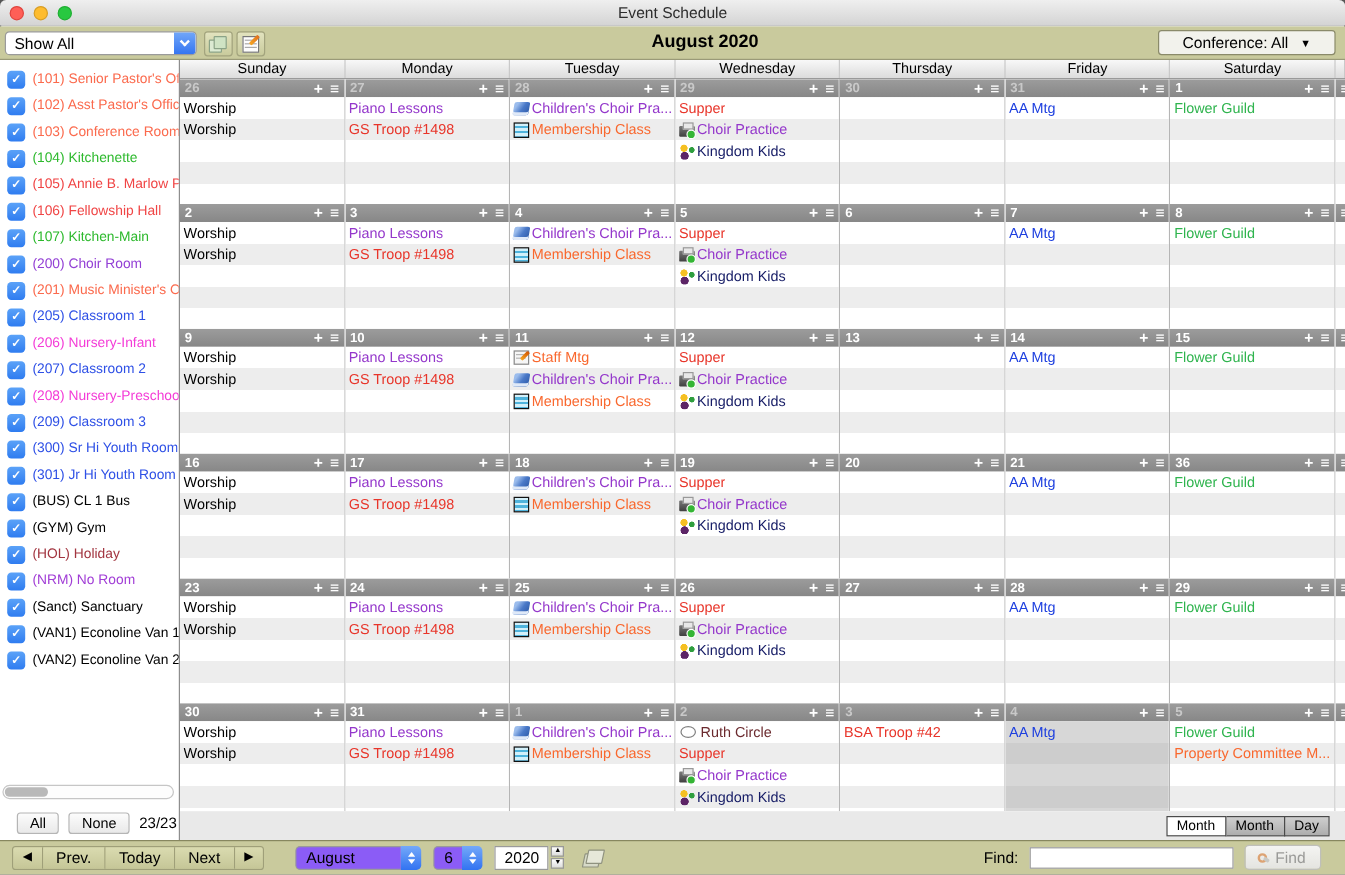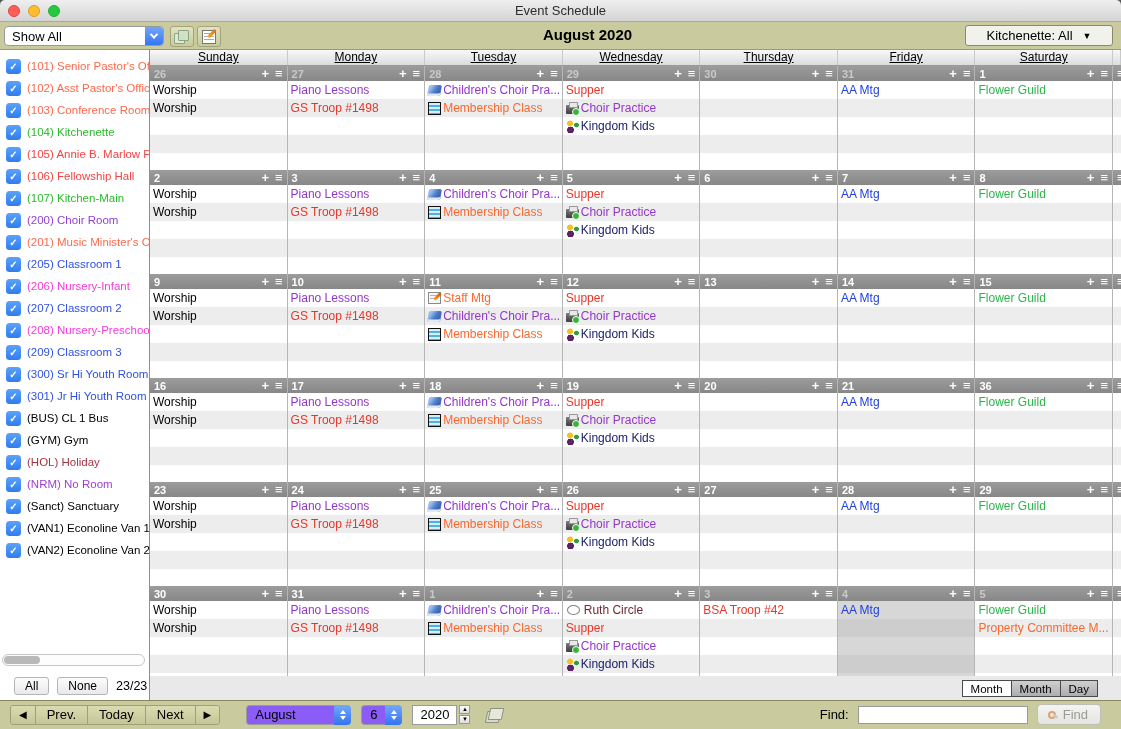--- a/index.html
+++ b/index.html
@@ -64,21 +64,21 @@
   .hthumb { width:36px; height:8px; margin:1px; border-radius:4px; background:#b9b9b9; }
   .side-controls { position:absolute; left:0; right:0; bottom:4px; height:20px; display:flex;
     align-items:center; padding:0 10px 0 14px; gap:8px; }
   .sbtn { padding:1px 10px; font-size:12px; background:linear-gradient(#fcfcfc,#e9e9e9);
     border:1px solid #b5b5b5; border-radius:3px; color:#000; }
   .count { margin-left:auto; font-size:12.5px; color:#000; }
 
   
   .calendar { position:absolute; left:150px; right:0; top:50px; bottom:53px; background:#fff; }
   .dayheader { height:16px; display:flex; background:linear-gradient(#f8f8f8,#dcdcdc);
-    border-bottom:1px solid #9a9a9a;text-decoration:underline; }
+    border-bottom:1px solid #9a9a9a; }
   .dh { flex:1 1 0; text-align:center; font-size:12px; line-height:15px; color:#000;
     border-right:1px solid #c9c9c9; overflow:hidden; }
   .dh-stub { flex:0 0 8px; }
   .weeks { position:absolute; top:16px; left:0; right:0; bottom:0; display:flex; flex-direction:column; }
   .week { height:104px; display:flex; }
   .week.last { flex:1; height:auto; }
   .cell { flex:1 1 0; border-right:1px solid #b5b5b5; display:flex; flex-direction:column;
     overflow:hidden; background:#fff; min-width:0; }
   .stub { flex:0 0 8px; border-right:none; }
   .datebar { flex:0 0 15px; background:linear-gradient(#9c9c9c,#878787); display:flex;
@@ -113,21 +113,21 @@
     border-radius:50%; background:#35b535; border:1px solid #fff; }
   .shapes-icon { background:
     radial-gradient(circle at 4px 3.5px, #f5c022 0 2.8px, rgba(0,0,0,0) 3.2px),
     radial-gradient(circle at 10.5px 5px, #2e9e3e 0 2.2px, rgba(0,0,0,0) 2.6px),
     radial-gradient(circle at 4.5px 10px, #5c2466 0 3.2px, rgba(0,0,0,0) 3.6px); }
   .circle-icon { width:10px; height:10px; margin:0 4px 0 1px; border:1.5px solid #808080;
     border-radius:50%; background:#fff; }
 
   
   .bottomstrip { position:absolute; left:150px; right:0; top:676px; height:24px; background:#e9e9e9; }
-  .views { position:absolute; right:23px; top:4px; display:flex; }
+  .views { position:absolute; right:13px; top:4px; display:flex; }
   .vbtn { border:1px solid #4a4a4a; margin-left:-1px; padding:0 8px; font-size:11.5px; height:17px;
     line-height:16px; background:linear-gradient(#cfcfcf,#adadad); color:#000; position:relative; }
   .vbtn.active { background:#fff; z-index:1; }
 
   
   .btoolbar { position:absolute; left:0; right:0; bottom:0; height:29px; background:#c9ca9d;
     border-top:1px solid #87875f; display:flex; align-items:center; }
   .navgrp { display:flex; height:20px; margin-left:10px; border:1px solid #9f9f79; border-radius:3px;
     overflow:hidden; }
   .navseg { padding:0 11px; font-size:13px; line-height:18px; color:#000;
@@ -190,21 +190,21 @@
         </span>
     </div>
     <div class="tb-icon b1">
       <span class="ic-dup"></span>
     </div>
     <div class="tb-icon b2">
       <span class="ic-edit"></span>
     </div>
     <div class="month-title">August 2020</div>
     <div class="departments">
-      <span>Kitchenette: All</span>
+      <span>Conference: All</span>
       <span class="dep-arrow">▼</span>
     </div>
   </div>
 
   <div class="sidebar">
     <div class="room-list">
         <div class="item">
           <div class="checkbox">✓</div>
           <div class="rlabel" style="color: rgb(251, 106, 77);">(101) Senior Pastor's Office</div>
         </div>

